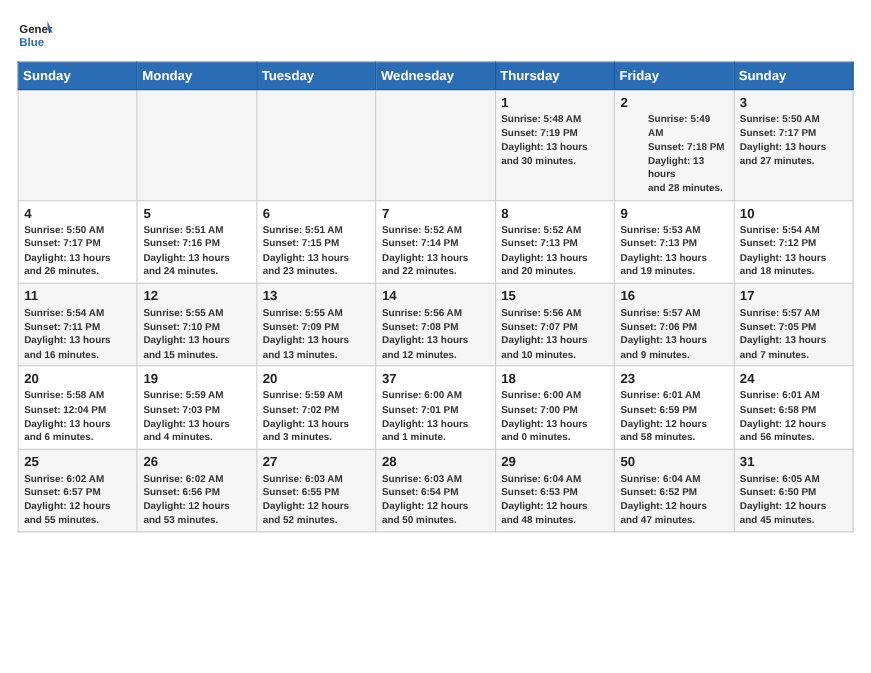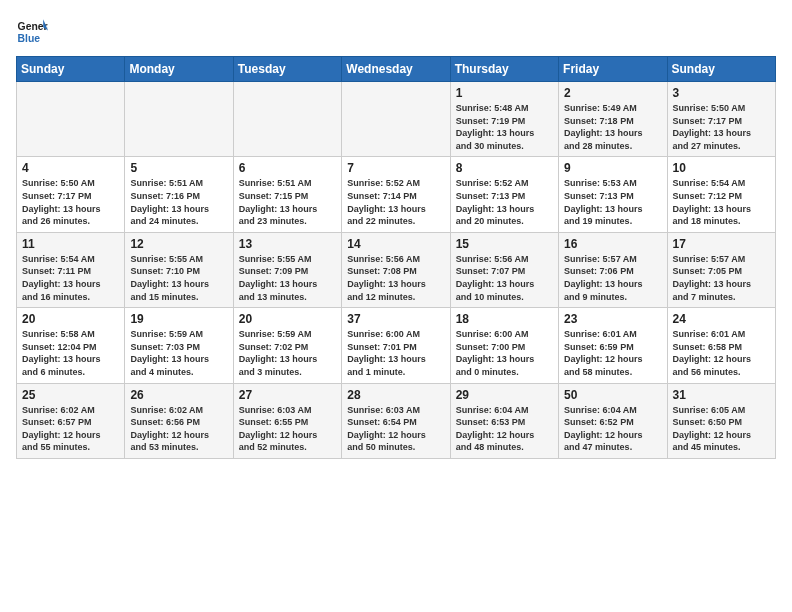--- a/index.html
+++ b/index.html
@@ -116,21 +116,21 @@
         <td></td>
         <td>
           <span class="day-num">1</span>
           <div class="cell-info" style="white-space: pre-line;">Sunrise: 5:48 AM
 Sunset: 7:19 PM
 Daylight: 13 hours
 and 30 minutes.</div>
         </td>
         <td>
           <span class="day-num">2</span>
-          <div class="cell-info" style="white-space: pre-line;">Sunrise: 5:49 AM
+          <div class="cell-info" style="white-space: pre-line; margin-left: 25px;">Sunrise: 5:49 AM
 Sunset: 7:18 PM
 Daylight: 13 hours
 and 28 minutes.</div>
         </td>
         <td>
           <span class="day-num">3</span>
           <div class="cell-info" style="white-space: pre-line;">Sunrise: 5:50 AM
 Sunset: 7:17 PM
 Daylight: 13 hours
 and 27 minutes.</div>

